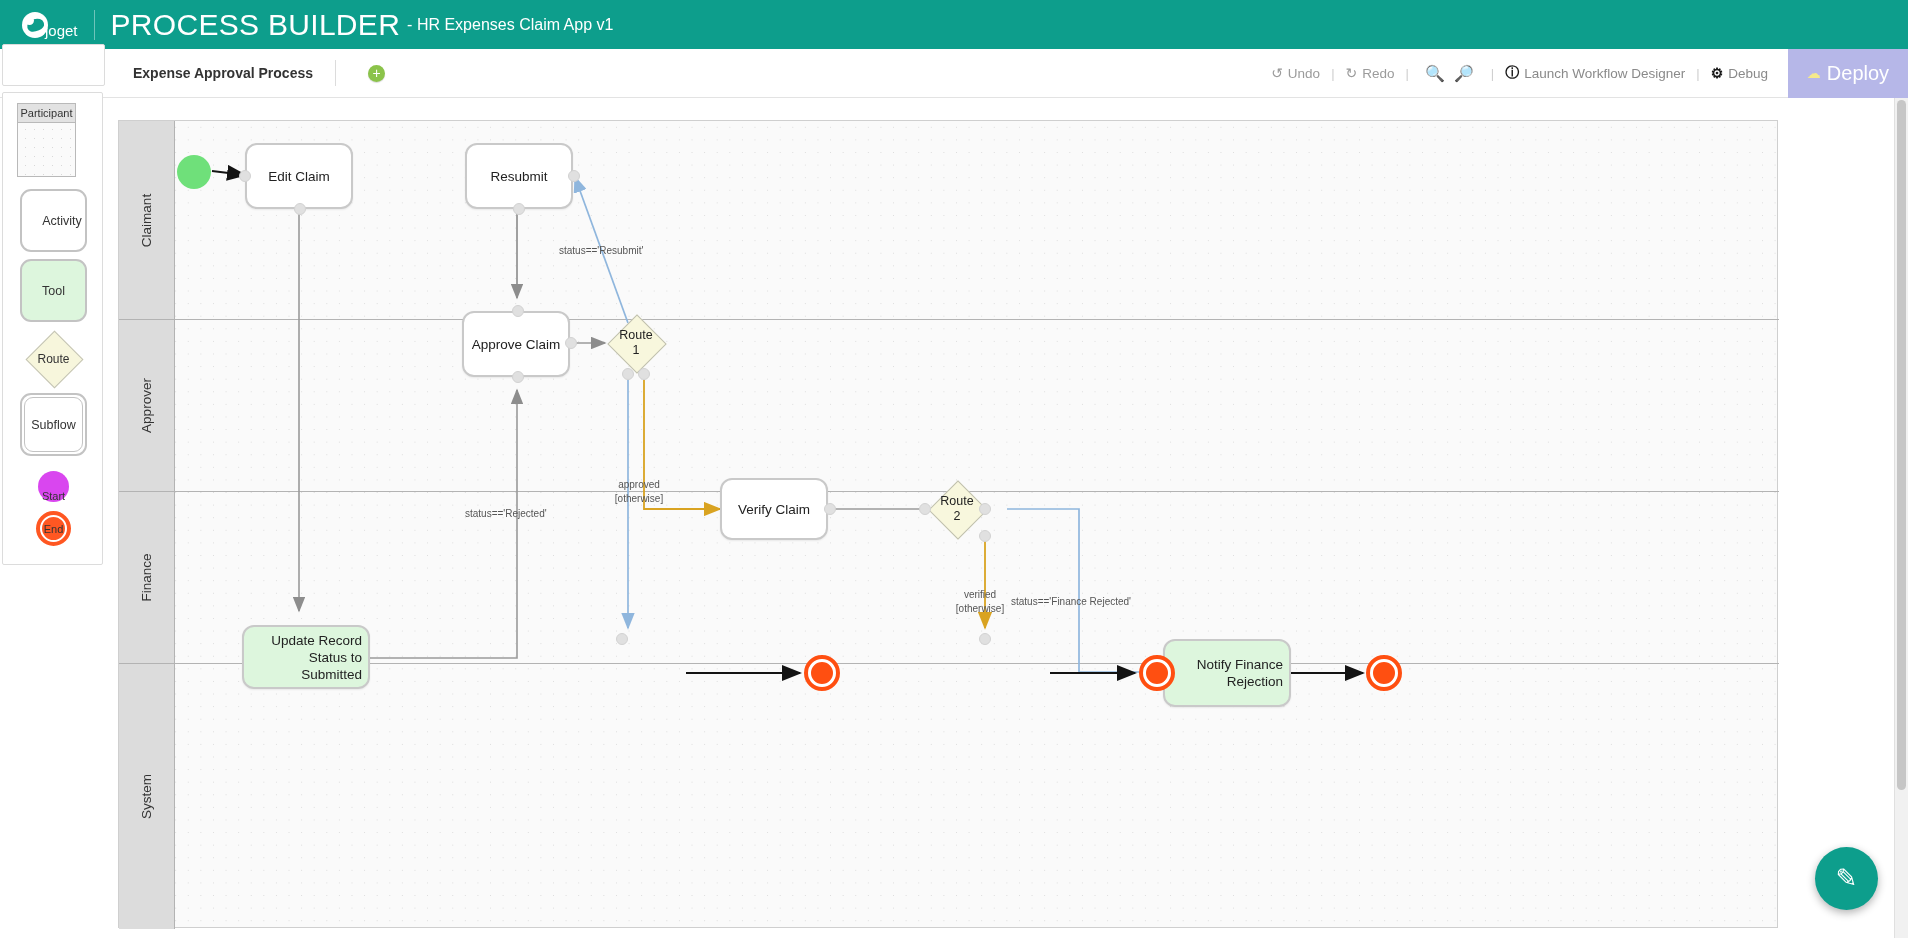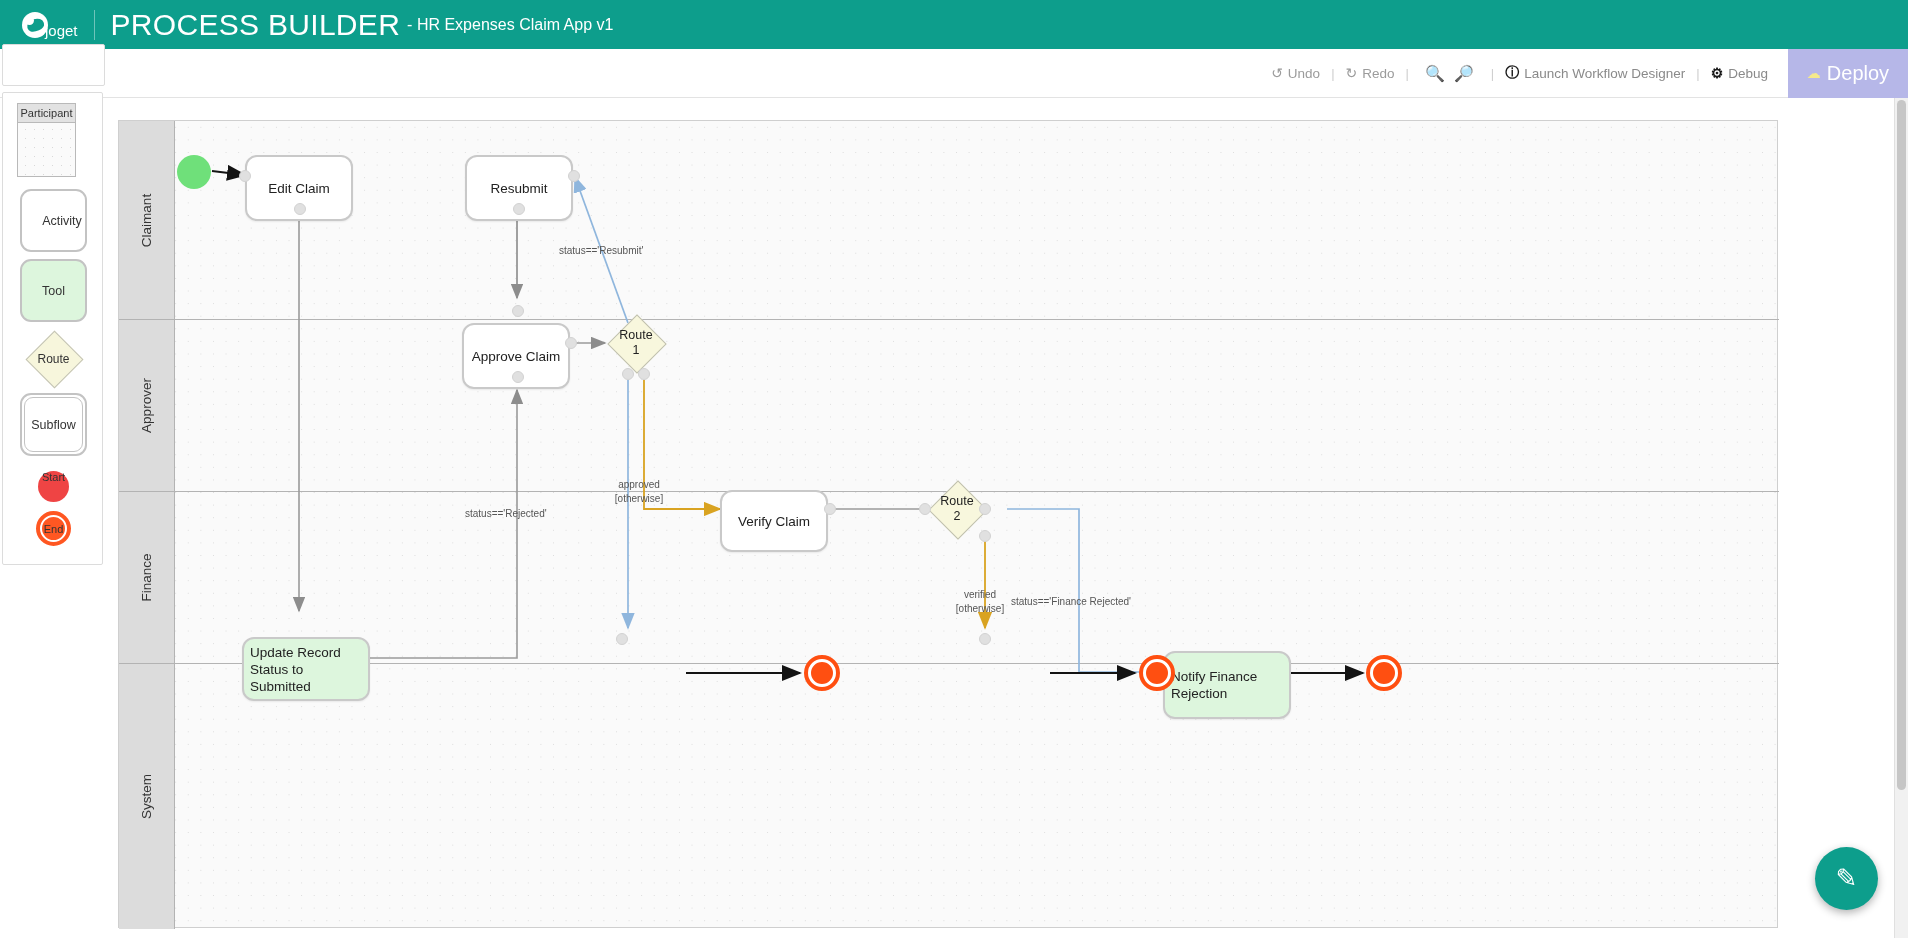--- a/index.html
+++ b/index.html
@@ -112,21 +112,21 @@
     background:#ffffff;border:2px solid #c3c3c3;border-radius:11px;
     display:flex;align-items:center;justify-content:center;font-size:12.5px;color:#333;
     box-sizing:border-box;
   }
   .pal-sub:before{
     content:"";position:absolute;left:2px;top:2px;right:2px;bottom:2px;
     border:1.5px solid #c3c3c3;border-radius:9px;
   }
   .pal-start{
     position:absolute;left:35px;top:378px;width:31px;height:31px;border-radius:50%;
-    background:#ef4444;display:flex;align-items:flex-start;justify-content:center;
+    background:#d946ef;display:flex;align-items:flex-end;justify-content:center;
     font-size:11px;color:#333;
   }
   .pal-end{
     position:absolute;left:33px;top:418px;width:35px;height:35px;border-radius:50%;
     background:#ff5722;border:2px solid #ff5722;box-sizing:border-box;
     display:flex;align-items:center;justify-content:center;font-size:11px;color:#333;
   }
   .pal-end:before{
     content:"";position:absolute;left:2px;top:2px;right:2px;bottom:2px;
     border:2px solid #ffffff;border-radius:50%;
@@ -158,23 +158,22 @@
   }
   .lane-hdr span{
     transform:rotate(-90deg);white-space:nowrap;font-size:13.5px;color:#333;
   }
   .lane.last{border-bottom:none;}
 
   
   .node{
     position:absolute;background:#ffffff;border:2.5px solid #c9c9c9;border-radius:12px;
     box-sizing:border-box;display:flex;align-items:center;justify-content:center;
-    text-align:left;font-size:13.5px;color:#222;line-height:17px;padding:0 6px;
+    text-align:right;font-size:13.5px;color:#222;line-height:17px;padding:0 6px;
     box-shadow:0 1px 2px rgba(0,0,0,.07);
-    margin-top:12px;
   }
   .node.tool{background:#ddf6dd;}
   .dot{
     position:absolute;width:12px;height:12px;border-radius:50%;background:#e0e0e0;
     border:1px solid #d2d2d2;box-sizing:border-box;
   }
   .diamond{position:absolute;width:56px;height:56px;}
   .diamond .shape{
     position:absolute;left:8px;top:8px;width:40px;height:40px;
     background:#f8f7dd;border:1.5px solid #bfbfae;transform:rotate(45deg);
@@ -224,20 +223,25 @@
   <div class="logo-wrap">
     <span class="logo-mark"></span>
     <span class="logo-text">joget</span>
   </div>
   <div class="vsep"></div>
   <div class="app-title">PROCESS BUILDER</div>
   <div class="app-sub">- HR Expenses Claim App v1</div>
 </div>
 
 <div class="toolbar">
+  <div class="tb-left">
+    <div class="tab-name">Expense Approval Process</div>
+    <div class="tab-div"></div>
+    <div class="plus-btn">+</div>
+  </div>
   <div class="tb-right">
     <div class="tb-items">
       <div class="tb-item">
         <span class="tb-ico">↺</span>
         <span>Undo</span>
       </div>
       <span class="tb-sep">|</span>
       <div class="tb-item">
         <span class="tb-ico">↻</span>
         <span>Redo</span>

